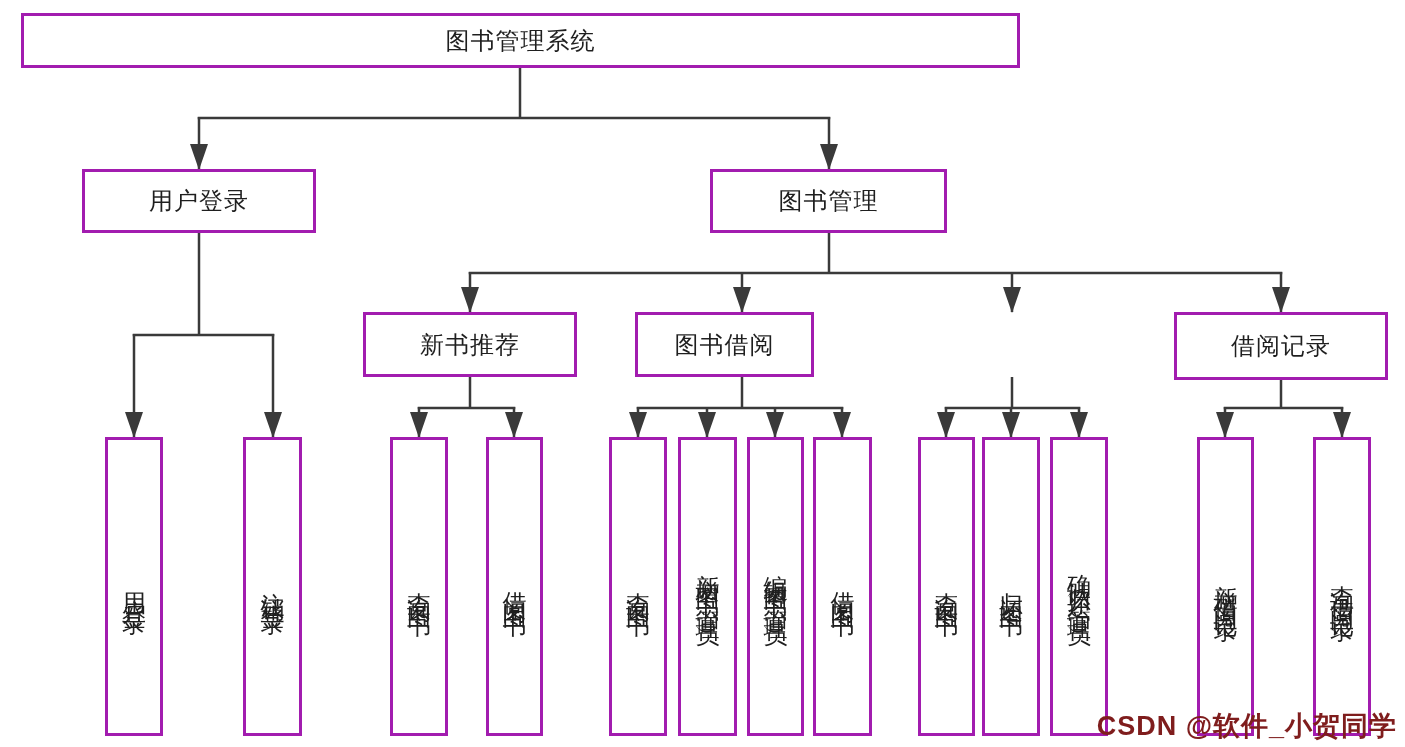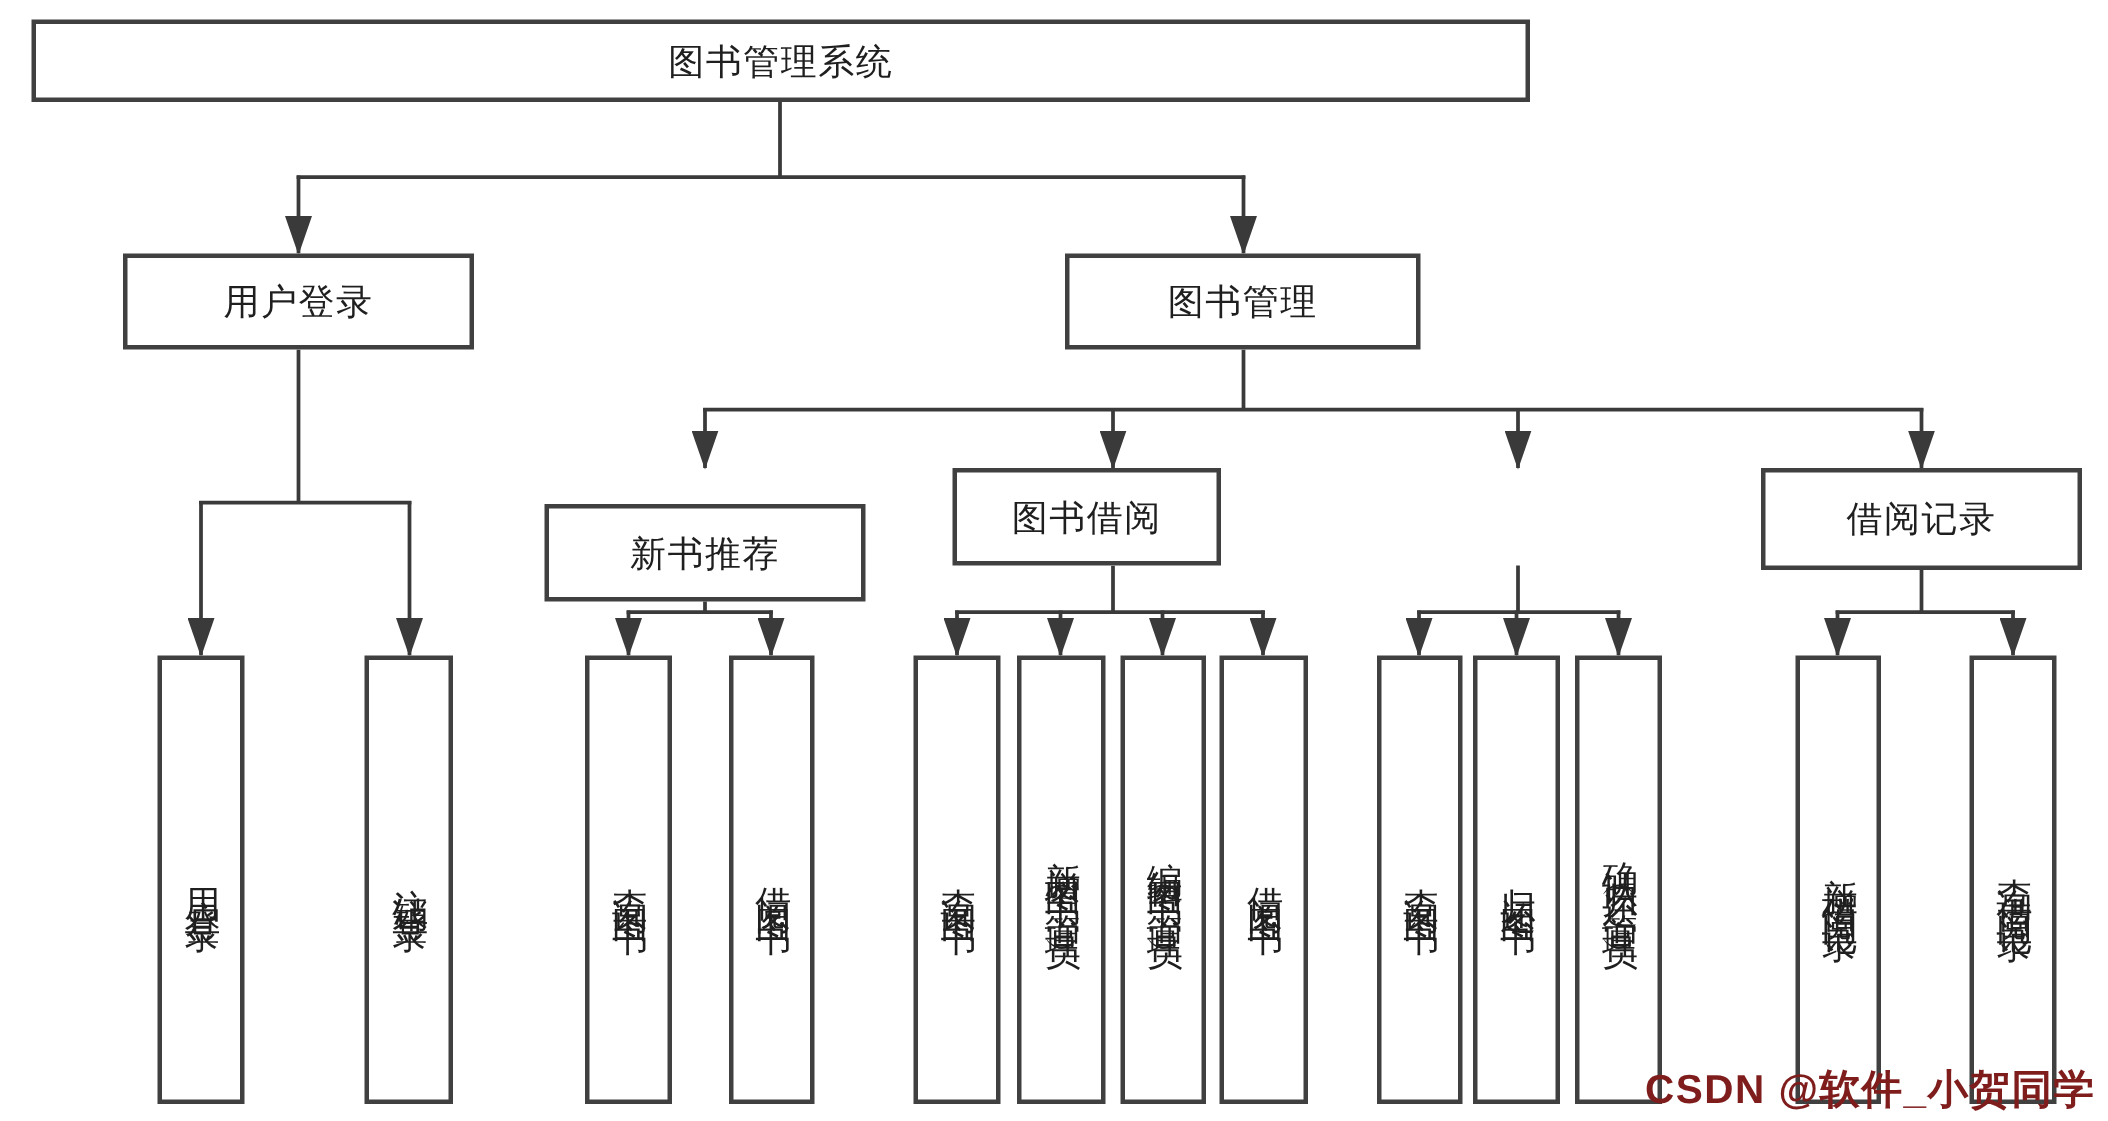--- a/index.html
+++ b/index.html
@@ -17,21 +17,21 @@
   }
   #wires {
     position: absolute;
     left: 0; top: 0;
     width: 1405px; height: 747px;
     pointer-events: none;
   }
   .box {
     position: absolute;
     background: #ffffff;
-    border: 3px solid #404040;
+    border: 3px solid #a21caf;
     box-sizing: border-box;
     display: flex;
     align-items: center;
     justify-content: center;
     color: #1f1f1f;
     z-index: 2;
   }
   .h {
     font-size: 24px;
     letter-spacing: 1px;
@@ -109,21 +109,21 @@
       <line x1="1225" y1="407" x2="1225" y2="437" marker-end="url(#arrow)"></line>
       <line x1="1342" y1="407" x2="1342" y2="437" marker-end="url(#arrow)"></line>
     </g>
   </svg>
 
   <div class="box h" style="left:21px; top:13px; width:999px; height:55px;">图书管理系统</div>
 
   <div class="box h" style="left:82px; top:169px; width:234px; height:64px;">用户登录</div>
   <div class="box h" style="left:710px; top:169px; width:237px; height:64px;">图书管理</div>
 
-  <div class="box h" style="left:363px; top:312px; width:214px; height:65px;margin-top:24px;">新书推荐</div>
+  <div class="box h" style="left:363px; top:312px; width:214px; height:65px;">新书推荐</div>
   <div class="box h" style="left:635px; top:312px; width:179px; height:65px;">图书借阅</div>
   <div class="box h" style="left:1174px; top:312px; width:214px; height:68px;">借阅记录</div>
 
   <div class="box v" style="left:105px; top:437px; width:58px; height:299px;">用户登录</div>
   <div class="box v" style="left:243px; top:437px; width:59px; height:299px;">注销登录</div>
 
   <div class="box v" style="left:390px; top:437px; width:58px; height:299px;">查询图书</div>
   <div class="box v" style="left:486px; top:437px; width:57px; height:299px;">借阅图书</div>
 
   <div class="box v" style="left:609px; top:437px; width:58px; height:299px;">查询图书</div>

